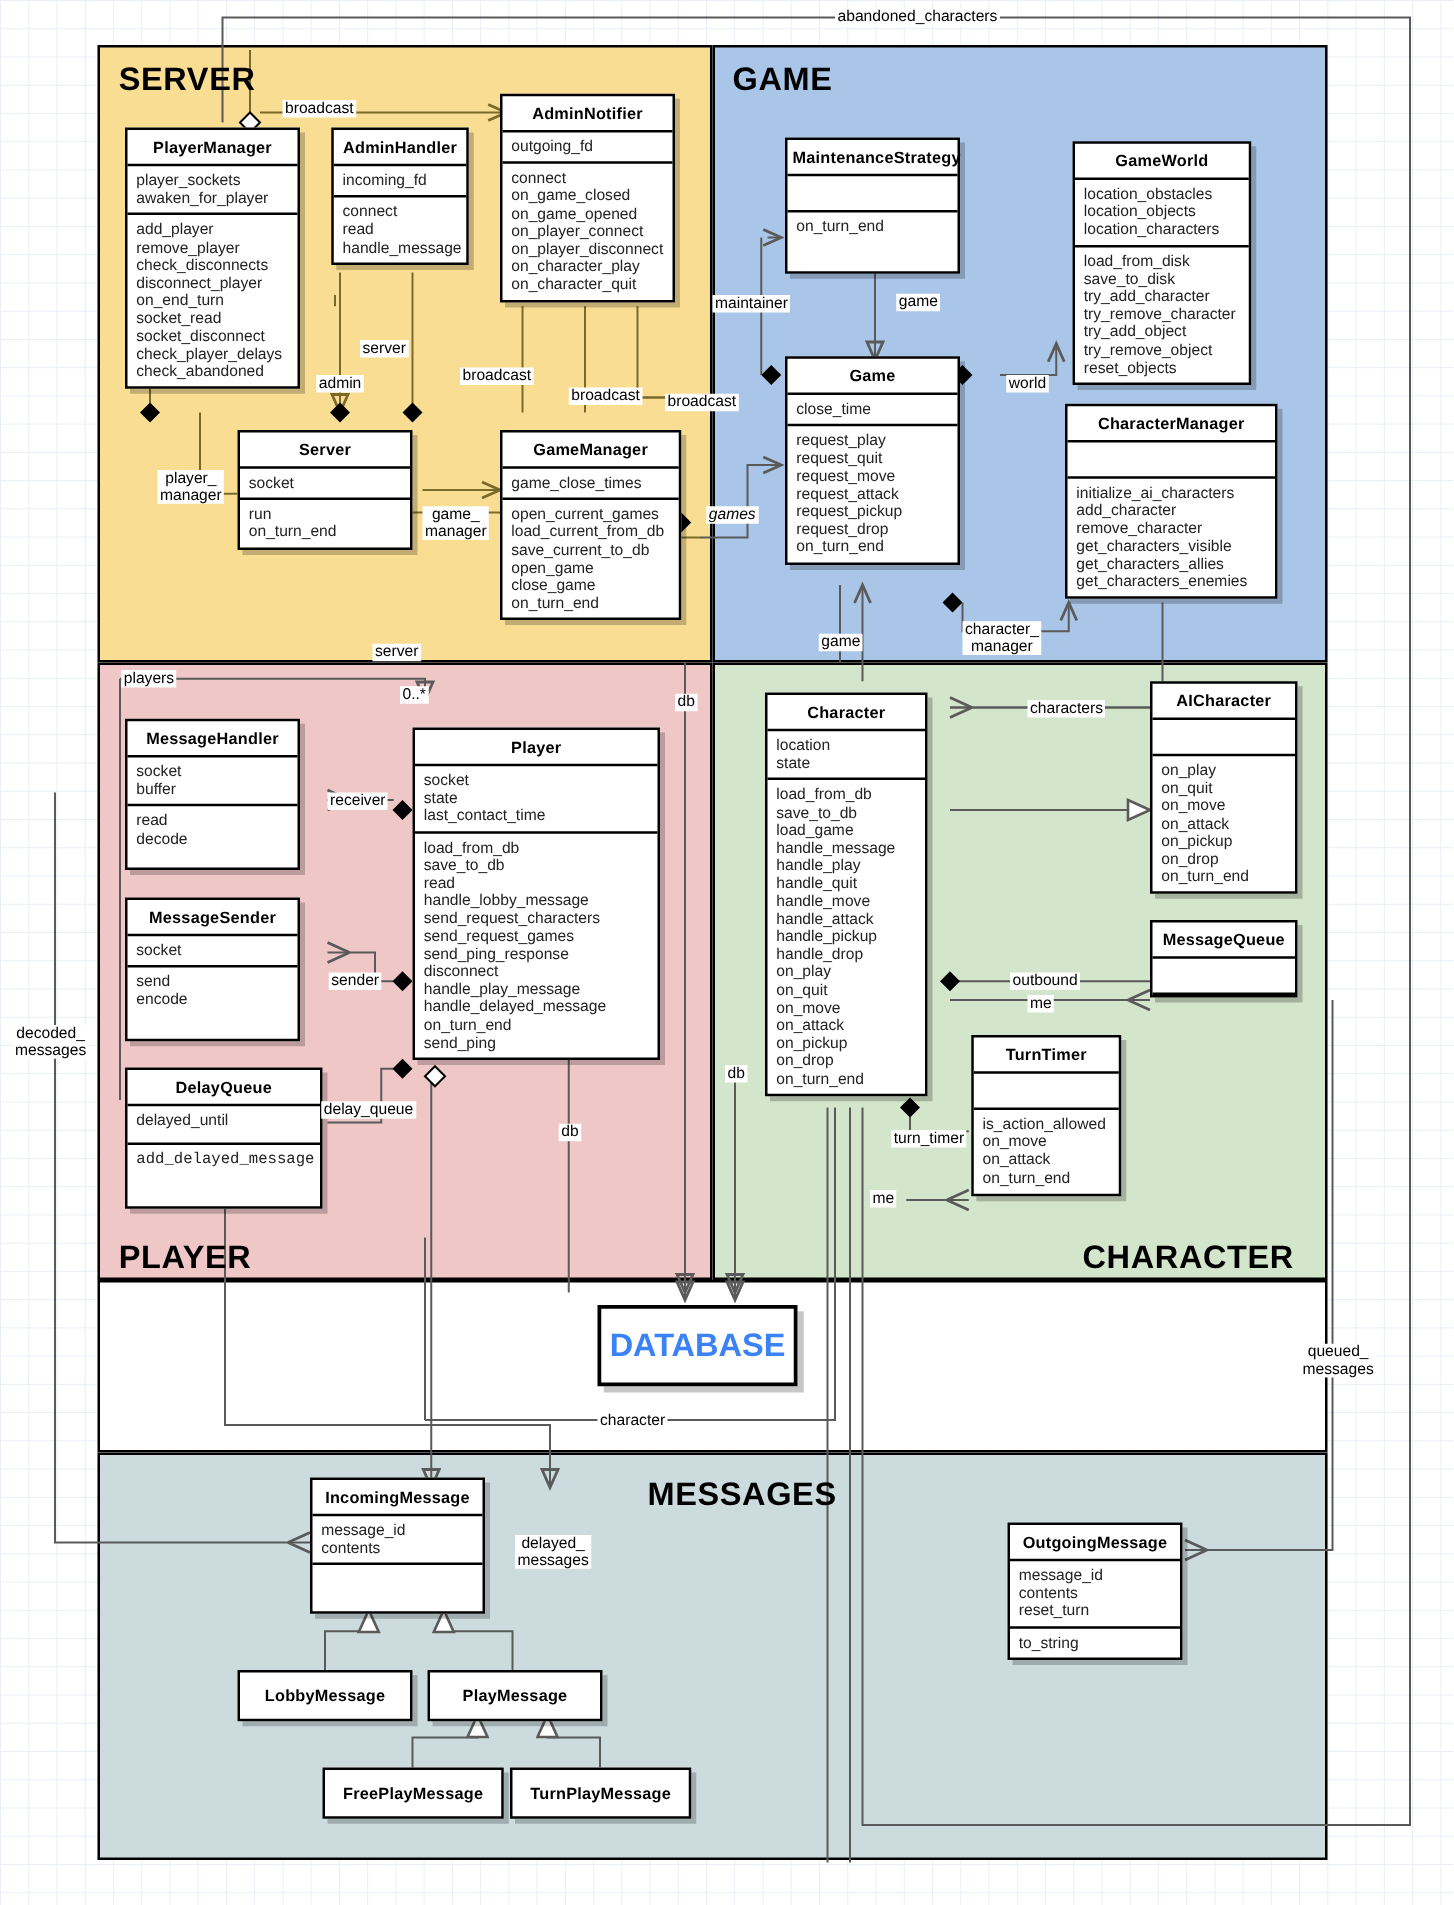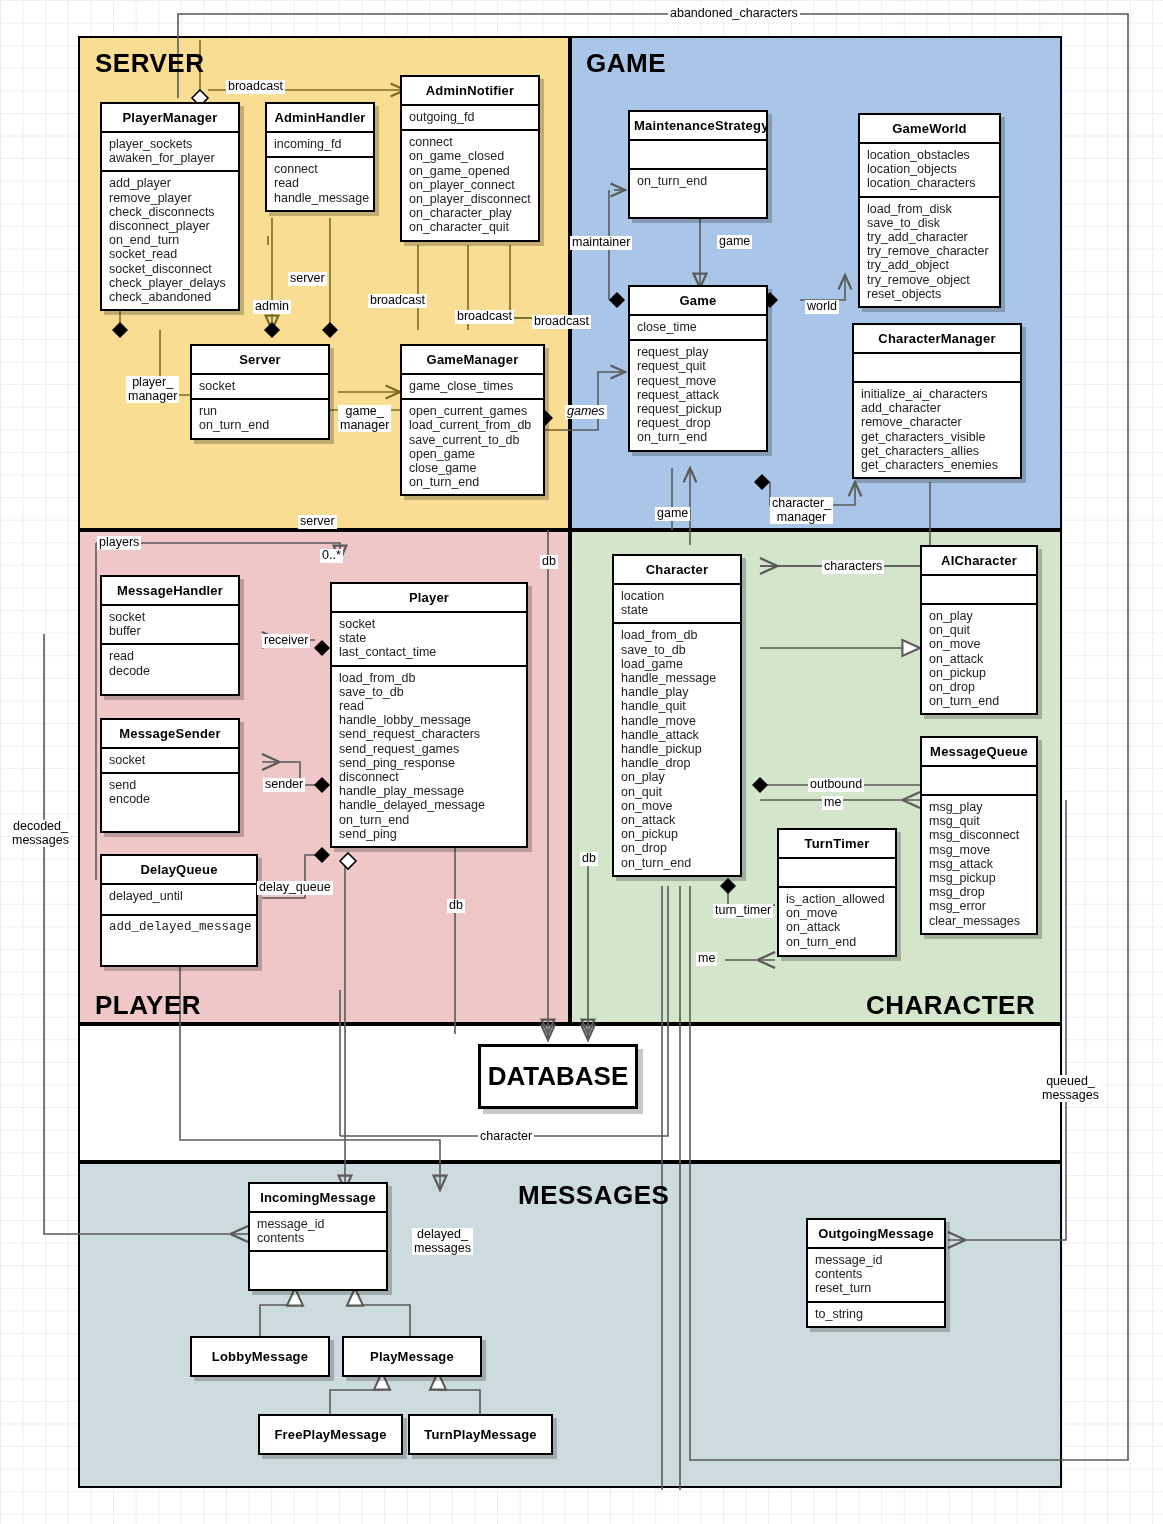--- a/index.html
+++ b/index.html
@@ -20,21 +20,21 @@
   .cls .nm{text-align:center;font-weight:bold;font-size:13px;padding:6px 4px 6px 4px;
            border-bottom:2px solid #000;color:#000000;letter-spacing:.2px;}
   .cls .attrs{padding:4px 7px 5px 7px;border-bottom:2px solid #000;font-size:12.5px;line-height:14.2px;color:#222;}
   .cls .ops{padding:4px 7px 5px 7px;font-size:12.5px;line-height:14.2px;color:#222;}
   .cls .attrs.empty,.cls .ops.empty{min-height:18px;}
   .cls.simple .nm{border-bottom:none;padding:11px 4px;}
   .edgelbl{position:absolute;background:#fff;font-size:12.5px;color:#000000;padding:0 2px;
            line-height:13.5px;white-space:pre;}
   .dbbox{position:absolute;background:#fff;border:3px solid #000;box-sizing:border-box;
          box-shadow:5px 5px 0 rgba(0,0,0,.22);display:flex;align-items:center;justify-content:center;
-         font-weight:bold;font-size:26px;color:#000000;}
+         font-weight:bold;font-size:26px;color:#3b82f6;}
 </style>
 </head>
 <body>
 
 <div id="canvas">
 
   <div class="pkg" style="left:78px;top:36px;width:492px;height:494px;background:#f9dd92;"></div>
   <div class="pkg" style="left:570px;top:36px;width:492px;height:494px;background:#a9c6e8;"></div>
   <div class="pkg" style="left:78px;top:530px;width:492px;height:494px;background:#f0c7c7;"></div>
   <div class="pkg" style="left:570px;top:530px;width:492px;height:494px;background:#d3e5ca;"></div>
@@ -399,31 +399,20 @@
         <div>on_attack</div>
         <div>on_pickup</div>
         <div>on_drop</div>
         <div>on_turn_end</div>
       </div>
   </div>
 
   <div class="cls" style="left:920px;top:736px;width:118px;">
     <div class="nm">MessageQueue</div>
     <div class="attrs empty"></div>
-    <div class="ops">
-        <div>msg_play</div>
-        <div>msg_quit</div>
-        <div>msg_disconnect</div>
-        <div>msg_move</div>
-        <div>msg_attack</div>
-        <div>msg_pickup</div>
-        <div>msg_drop</div>
-        <div>msg_error</div>
-        <div>clear_messages</div>
-      </div>
   </div>
 
   <div class="cls" style="left:777px;top:828px;width:120px;">
     <div class="nm">TurnTimer</div>
     <div class="attrs empty"></div>
     <div class="ops" style="min-height:58px;">
         <div>is_action_allowed</div>
         <div>on_move</div>
         <div>on_attack</div>
         <div>on_turn_end</div>

